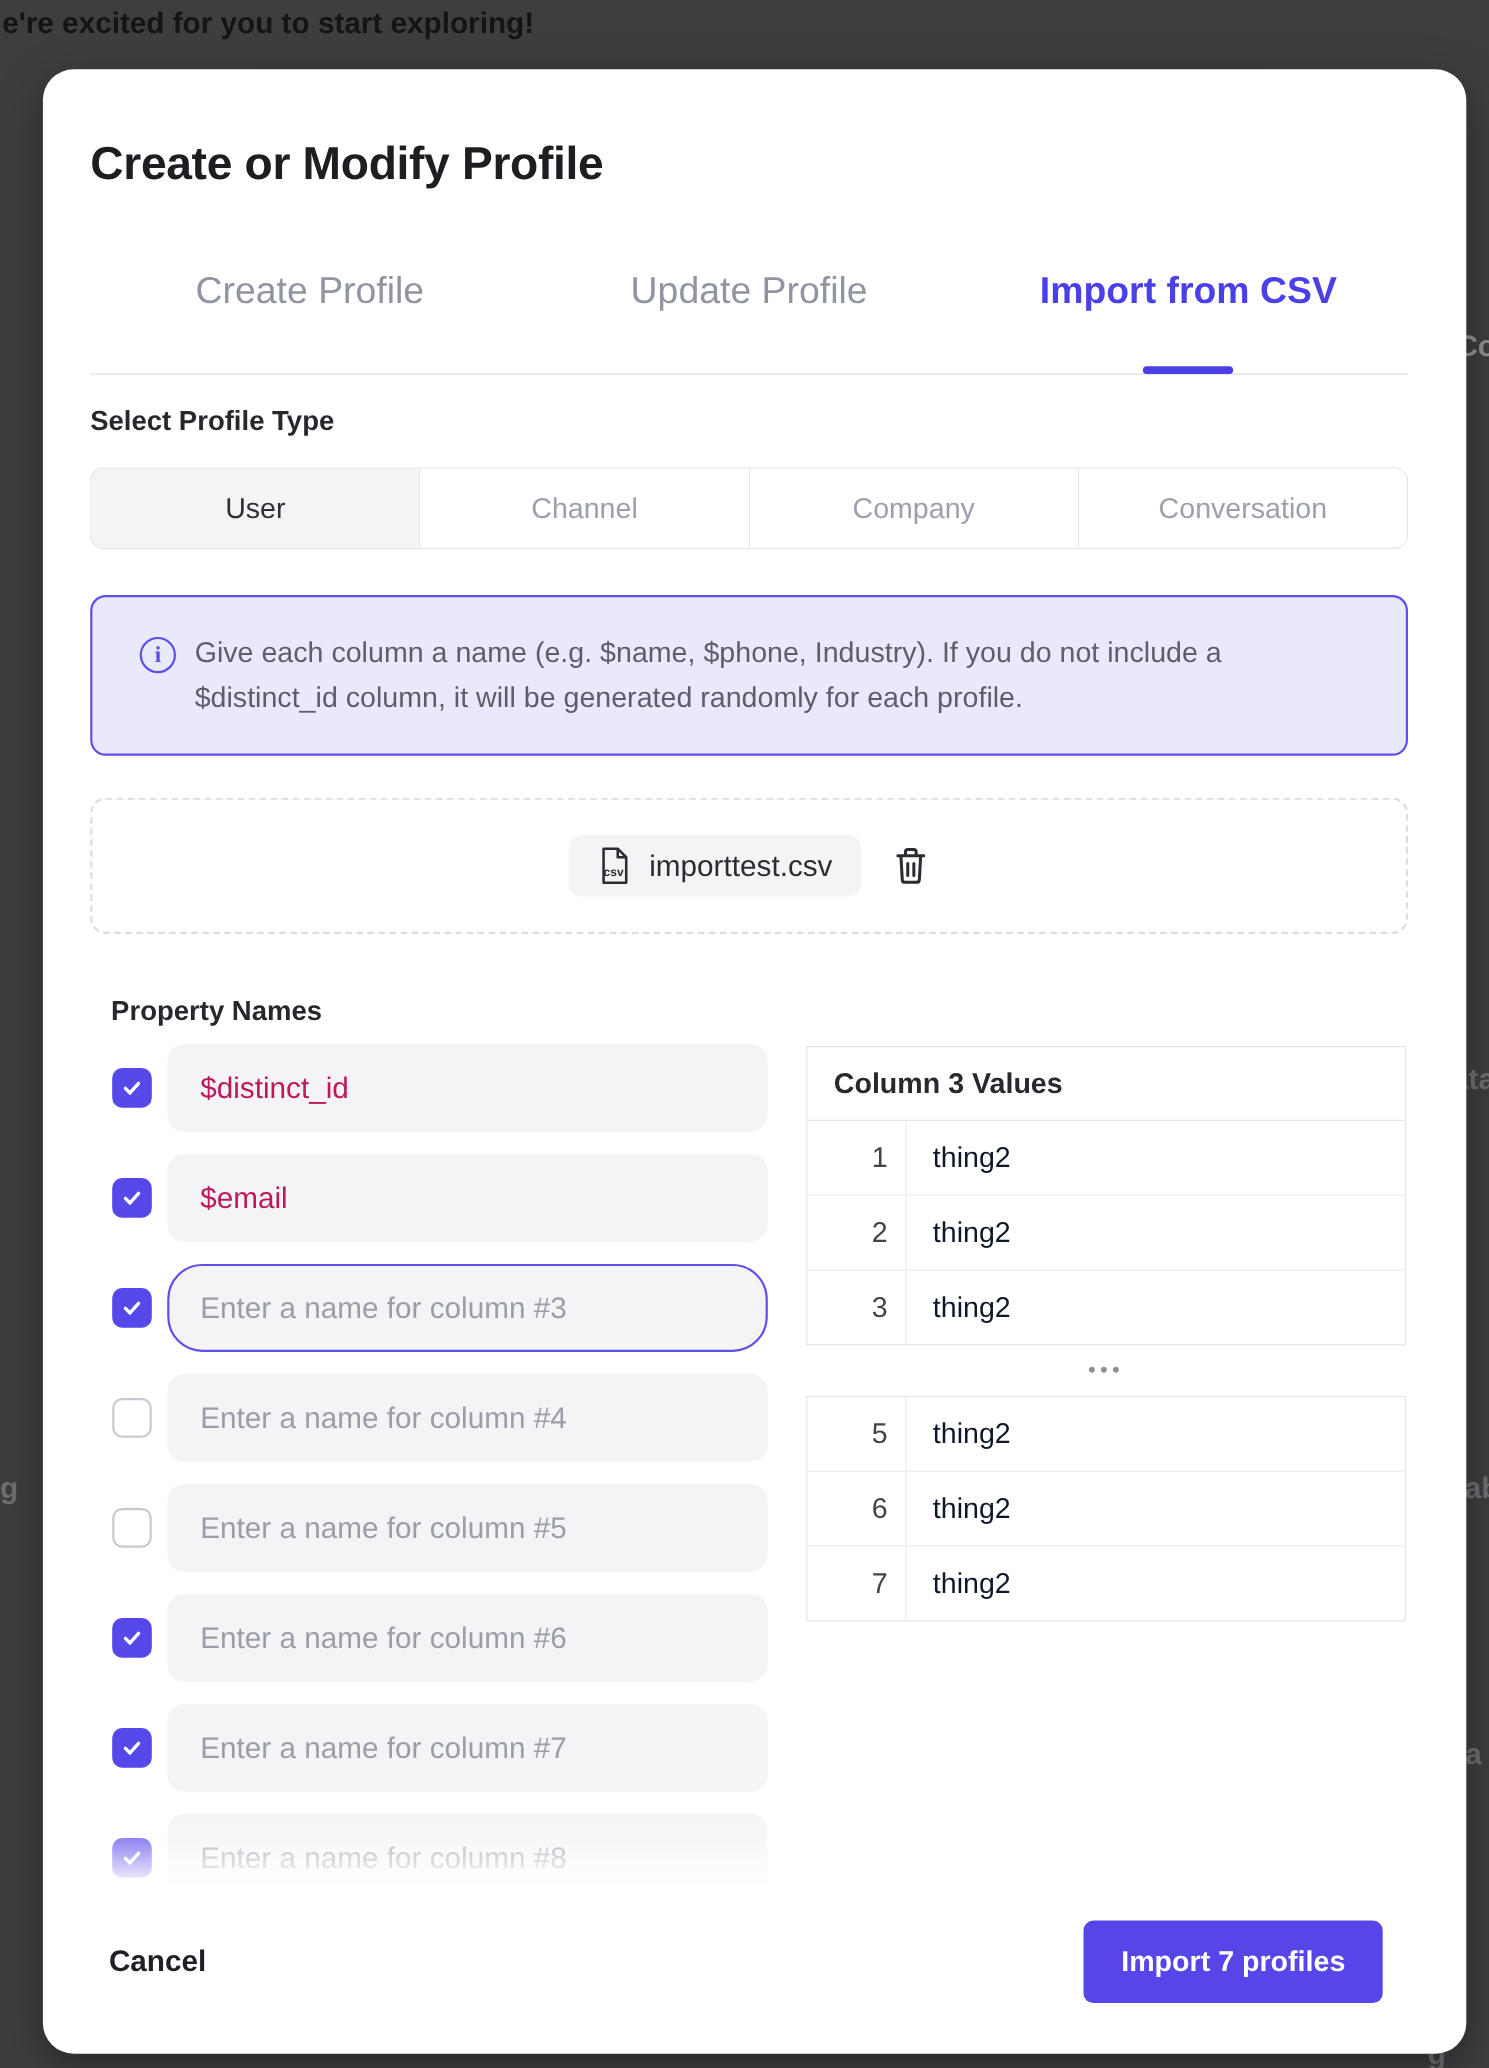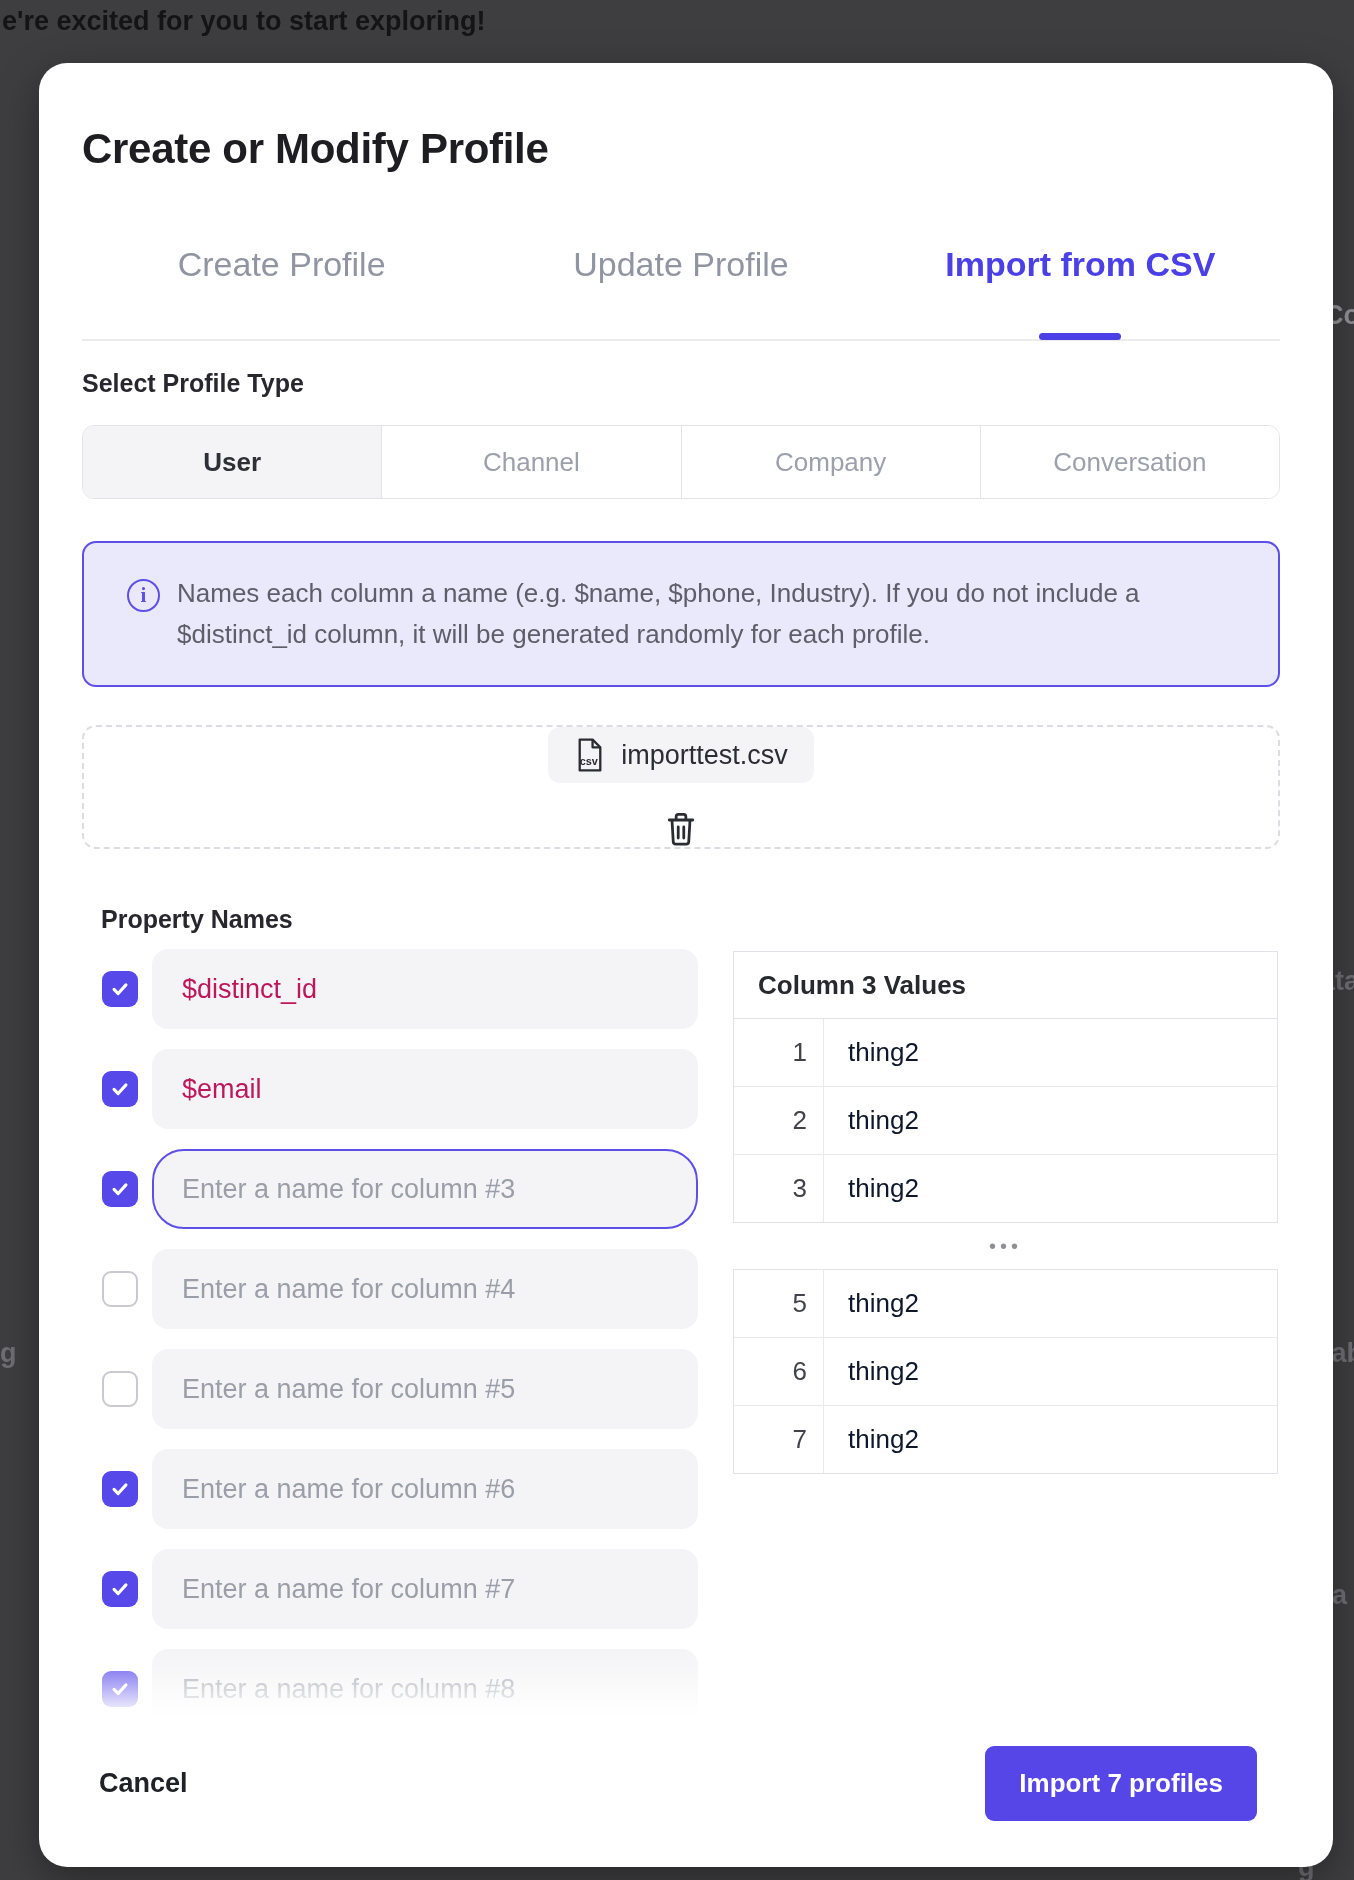--- a/index.html
+++ b/index.html
@@ -40,41 +40,41 @@
   .segmented{
     position:absolute;left:43px;top:362px;width:1198px;height:74px;
     border:1px solid #e3e3e8;border-radius:12px;display:flex;background:#fff;
     box-sizing:border-box;overflow:hidden;
   }
   .segment{
     flex:1;display:flex;align-items:center;justify-content:center;
     font-size:26px;color:#9ca0ab;border-right:1px solid #e3e3e8;cursor:pointer;background:#fff;
   }
   .segment:last-child{border-right:none;}
-  .segment.selected{background:#f4f4f6;color:#2f3036;font-weight:700;}
+  .segment.selected{background:#f4f4f6;color:#2f3036;font-weight:400;}
 
   .info-box{
     position:absolute;left:43px;top:478px;width:1198px;height:146px;
     background:#eae8fb;border:2px solid #5d4fe8;border-radius:14px;box-sizing:border-box;
   }
   .info-icon{
     position:absolute;left:43px;top:36px;width:33px;height:33px;box-sizing:border-box;
     border:2.5px solid #5d4fe8;border-radius:50%;color:#5d4fe8;
     display:flex;align-items:center;justify-content:center;
     font-size:21px;font-weight:700;font-family:"Liberation Serif",serif;
   }
   .info-text{
     position:absolute;left:93px;top:30px;width:968px;
     font-size:26px;line-height:41px;color:#5d5e69;
   }
 
   .upload{
     position:absolute;left:43px;top:662px;width:1198px;height:124px;
     border:2px dashed #dcdde3;border-radius:14px;box-sizing:border-box;
-    display:flex;align-items:center;justify-content:center;gap:28px;cursor:pointer;flex-direction:column;
+    display:flex;align-items:center;justify-content:center;gap:28px;cursor:pointer;
   }
   .file-chip{
     display:flex;align-items:center;gap:15px;background:#f4f4f6;
     border-radius:12px;height:56px;padding:0 26px;font-size:27px;color:#2c2d33;
   }
   .trash-btn{cursor:pointer;display:flex;background:none;border:none;padding:0;}
 
   .rows{
     position:absolute;left:63px;top:886px;width:596px;
     display:flex;flex-direction:column;gap:20px;
@@ -157,21 +157,21 @@
 
   <div class="segmented" id="segments">
       <div class="segment selected">User</div>
       <div class="segment">Channel</div>
       <div class="segment">Company</div>
       <div class="segment">Conversation</div>
     </div>
 
   <div class="info-box">
     <div class="info-icon">i</div>
-    <div class="info-text">Names each column a name (e.g. $name, $phone, Industry). If you do not include a $distinct_id column, it will be generated randomly for each profile.</div>
+    <div class="info-text">Give each column a name (e.g. $name, $phone, Industry). If you do not include a $distinct_id column, it will be generated randomly for each profile.</div>
   </div>
 
   <div class="upload">
     <div class="file-chip">
       <span style="display:flex;">
         <svg width="32" height="36" viewBox="0 0 24 28" fill="none" stroke="#2b2c32" stroke-width="1.8">
           <path d="M4 2h10l6 6v18H4z" stroke-linejoin="round"></path>
           <path d="M14 2v6h6" stroke-linejoin="round"></path>
           <text x="4" y="21.5" font-size="8.5" font-weight="700" fill="#2b2c32" stroke="none" font-family="Liberation Sans, sans-serif">csv</text>
         </svg>

